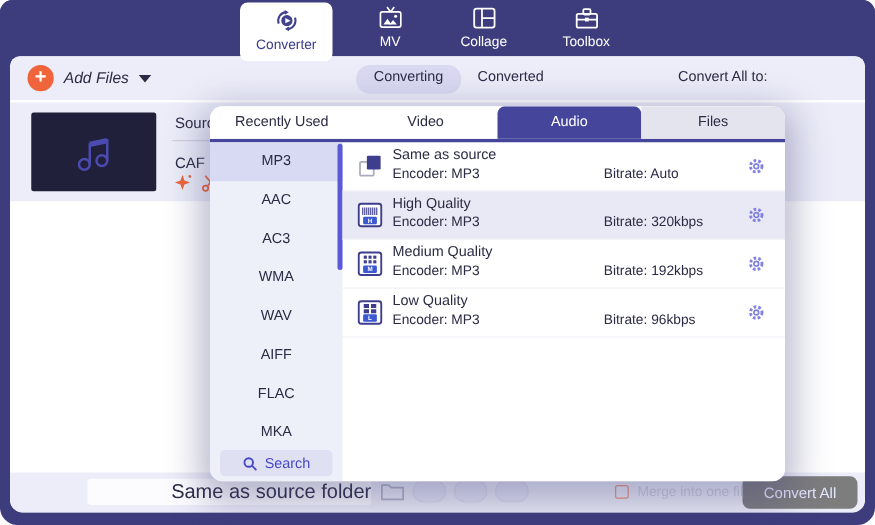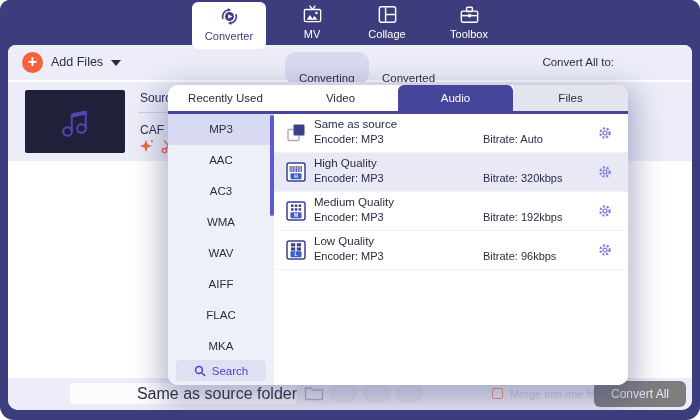--- a/index.html
+++ b/index.html
@@ -14,23 +14,23 @@
   .topbar{position:absolute;left:0;top:0;right:0;height:45px;background:#3d3d7e;}
   .top-tab{position:absolute;top:0;height:45px;display:flex;flex-direction:column;align-items:center;justify-content:flex-start;cursor:pointer;}
   .top-tab .ticon{height:26px;display:flex;align-items:flex-end;justify-content:center;padding-top:5px;}
   .top-tab .tlabel{font-size:11px;color:#fff;margin-top:2px;}
   .top-tab.active{background:#fff;border-radius:6px;top:2px;height:47px;z-index:3;}
   .top-tab.active .tlabel{color:#3a3a8a;}
   
   .app-body{position:absolute;left:8px;right:8px;top:45px;bottom:10px;background:#fff;border-radius:8px 8px 10px 10px;overflow:hidden;z-index:1;}
   .toolbar{position:absolute;left:0;right:0;top:0;height:35px;background:#ecedf8;}
   .add-circle{position:absolute;left:14px;top:7px;width:21px;height:21px;border-radius:50%;background:#f0643c;color:#fff;font-size:16px;line-height:19px;text-align:center;font-weight:bold;cursor:pointer;}
-  .add-label{position:absolute;left:43px;top:0;line-height:35px;font-size:12.5px;color:#2b2b45;cursor:pointer;}
+  .add-label{position:absolute;left:43px;top:0;line-height:35px;font-size:12.5px;color:#2b2b45;cursor:pointer;font-style:italic;}
   .caret-dark{position:absolute;left:103px;top:15px;width:0;height:0;border-left:5px solid transparent;border-right:5px solid transparent;border-top:6px solid #2b2b45;cursor:pointer;}
-  .pill{position:absolute;top:7px;height:23px;line-height:21px;padding:16px 14px;border-radius:11px;font-size:11.5px;color:#2b2b45;cursor:pointer;}
+  .pill{position:absolute;top:7px;height:23px;line-height:21px;padding:0 14px;border-radius:11px;font-size:11.5px;color:#2b2b45;cursor:pointer;}
   .pill.on{background:#d9daf1;}
   .cvt-label{position:absolute;right:78px;top:0;line-height:35px;font-size:11.5px;color:#2b2b45;}
   .cvt-box{position:absolute;right:2px;top:6px;height:23px;line-height:23px;background:#fff;border-radius:3px;padding:0 18px 0 8px;font-size:11px;color:#2b2b45;cursor:pointer;}
   .caret-orange{position:absolute;right:5px;top:9px;width:0;height:0;border-left:4.5px solid transparent;border-right:4.5px solid transparent;border-top:5.5px solid #f0643c;}
   
   .file-card{position:absolute;left:0;right:0;top:37px;height:79px;background:#ecedf8;}
   .thumb{position:absolute;left:17px;top:8px;width:100px;height:63px;background:#20203a;border-radius:2px;display:flex;align-items:center;justify-content:center;}
   .src-label{position:absolute;left:132px;top:9px;font-size:12px;color:#2b2b45;}
   .src-divider{position:absolute;left:130px;top:30px;width:42px;height:1px;background:#cfd0dd;}
   .fmt-label{position:absolute;left:132px;top:41px;font-size:12px;color:#2b2b45;cursor:pointer;}

